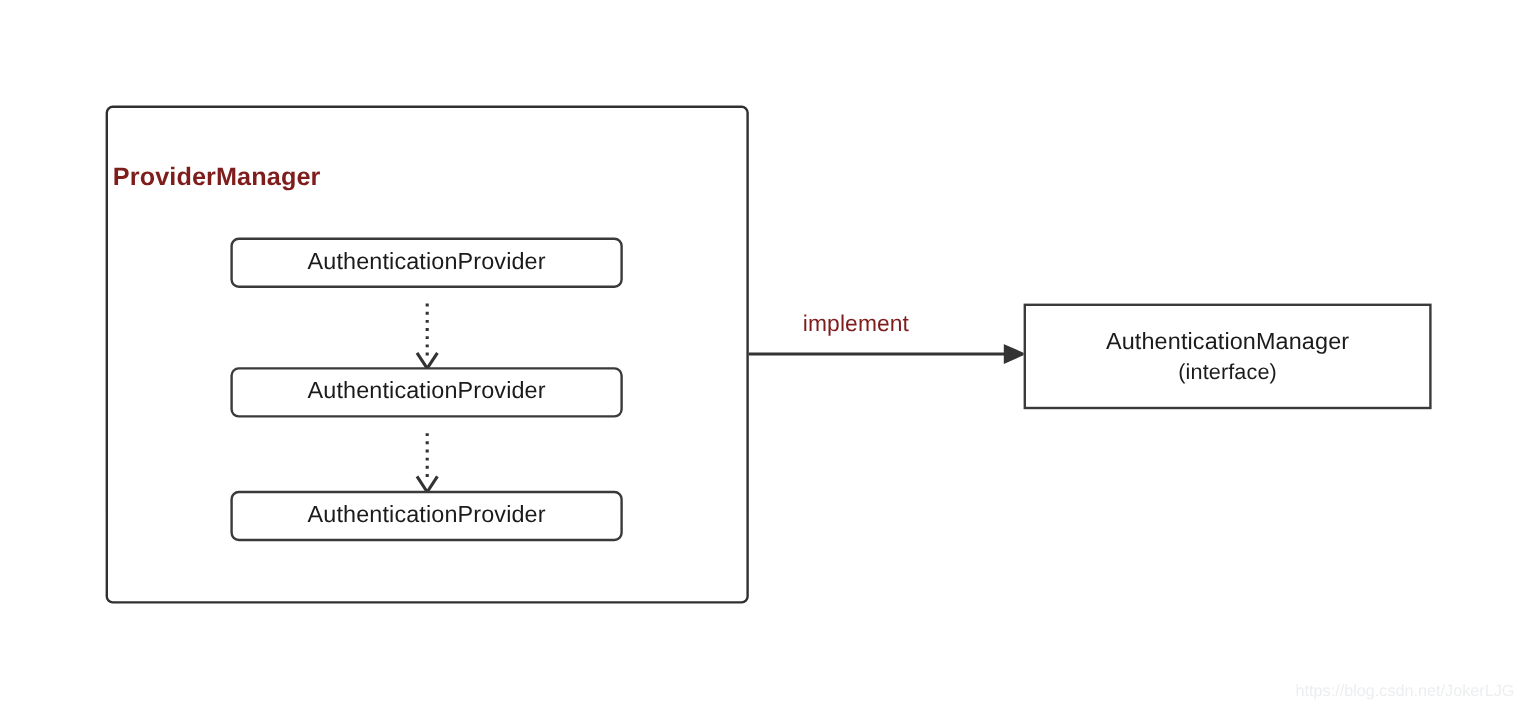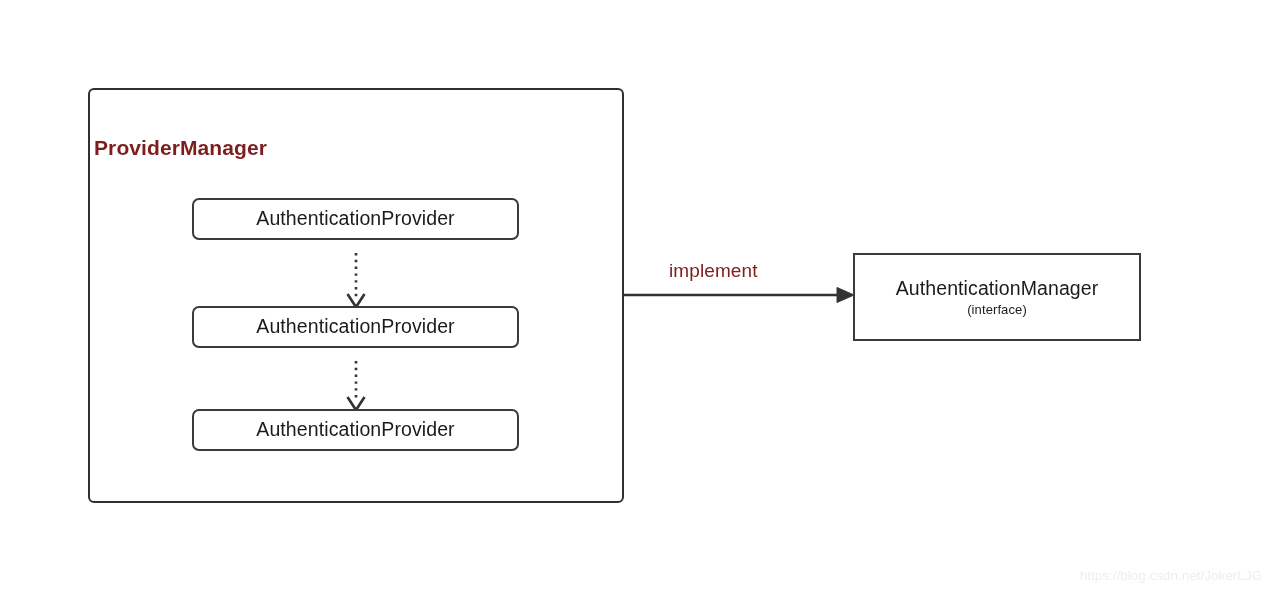--- a/index.html
+++ b/index.html
@@ -97,38 +97,38 @@
     line-height: 1;
     white-space: nowrap;
     letter-spacing: 0.1px;
   }
 
   
   #auth-manager-box {
     position: absolute;
     left: 853px;
     top: 253px;
-    width: 288px;
+    width: 340px;
     height: 88px;
     box-sizing: border-box;
     border: 2.4px solid #3a3a3a;
     background: #ffffff;
     display: flex;
     flex-direction: column;
     align-items: center;
     justify-content: center;
   }
   #auth-manager-name {
     font-size: 19.5px;
     color: #1b1b1b;
     line-height: 1.35;
     letter-spacing: 0.1px;
   }
   #auth-manager-stereotype {
-    font-size: 13px;
+    font-size: 18px;
     color: #1b1b1b;
     line-height: 1.35;
     letter-spacing: 0.1px;
   }
 
   
   #watermark {
     position: absolute;
     right: 18px;
     bottom: 14px;

